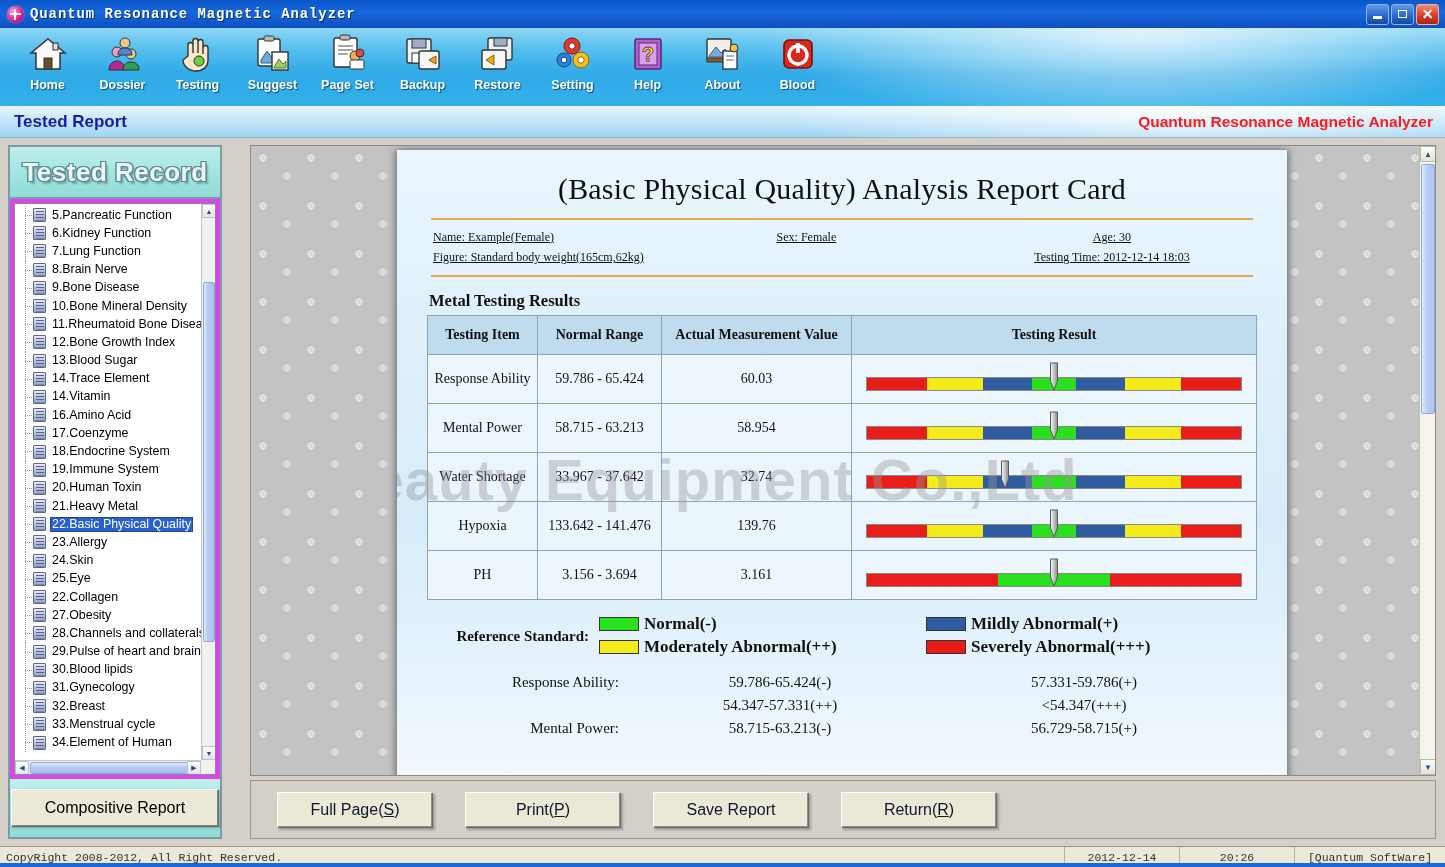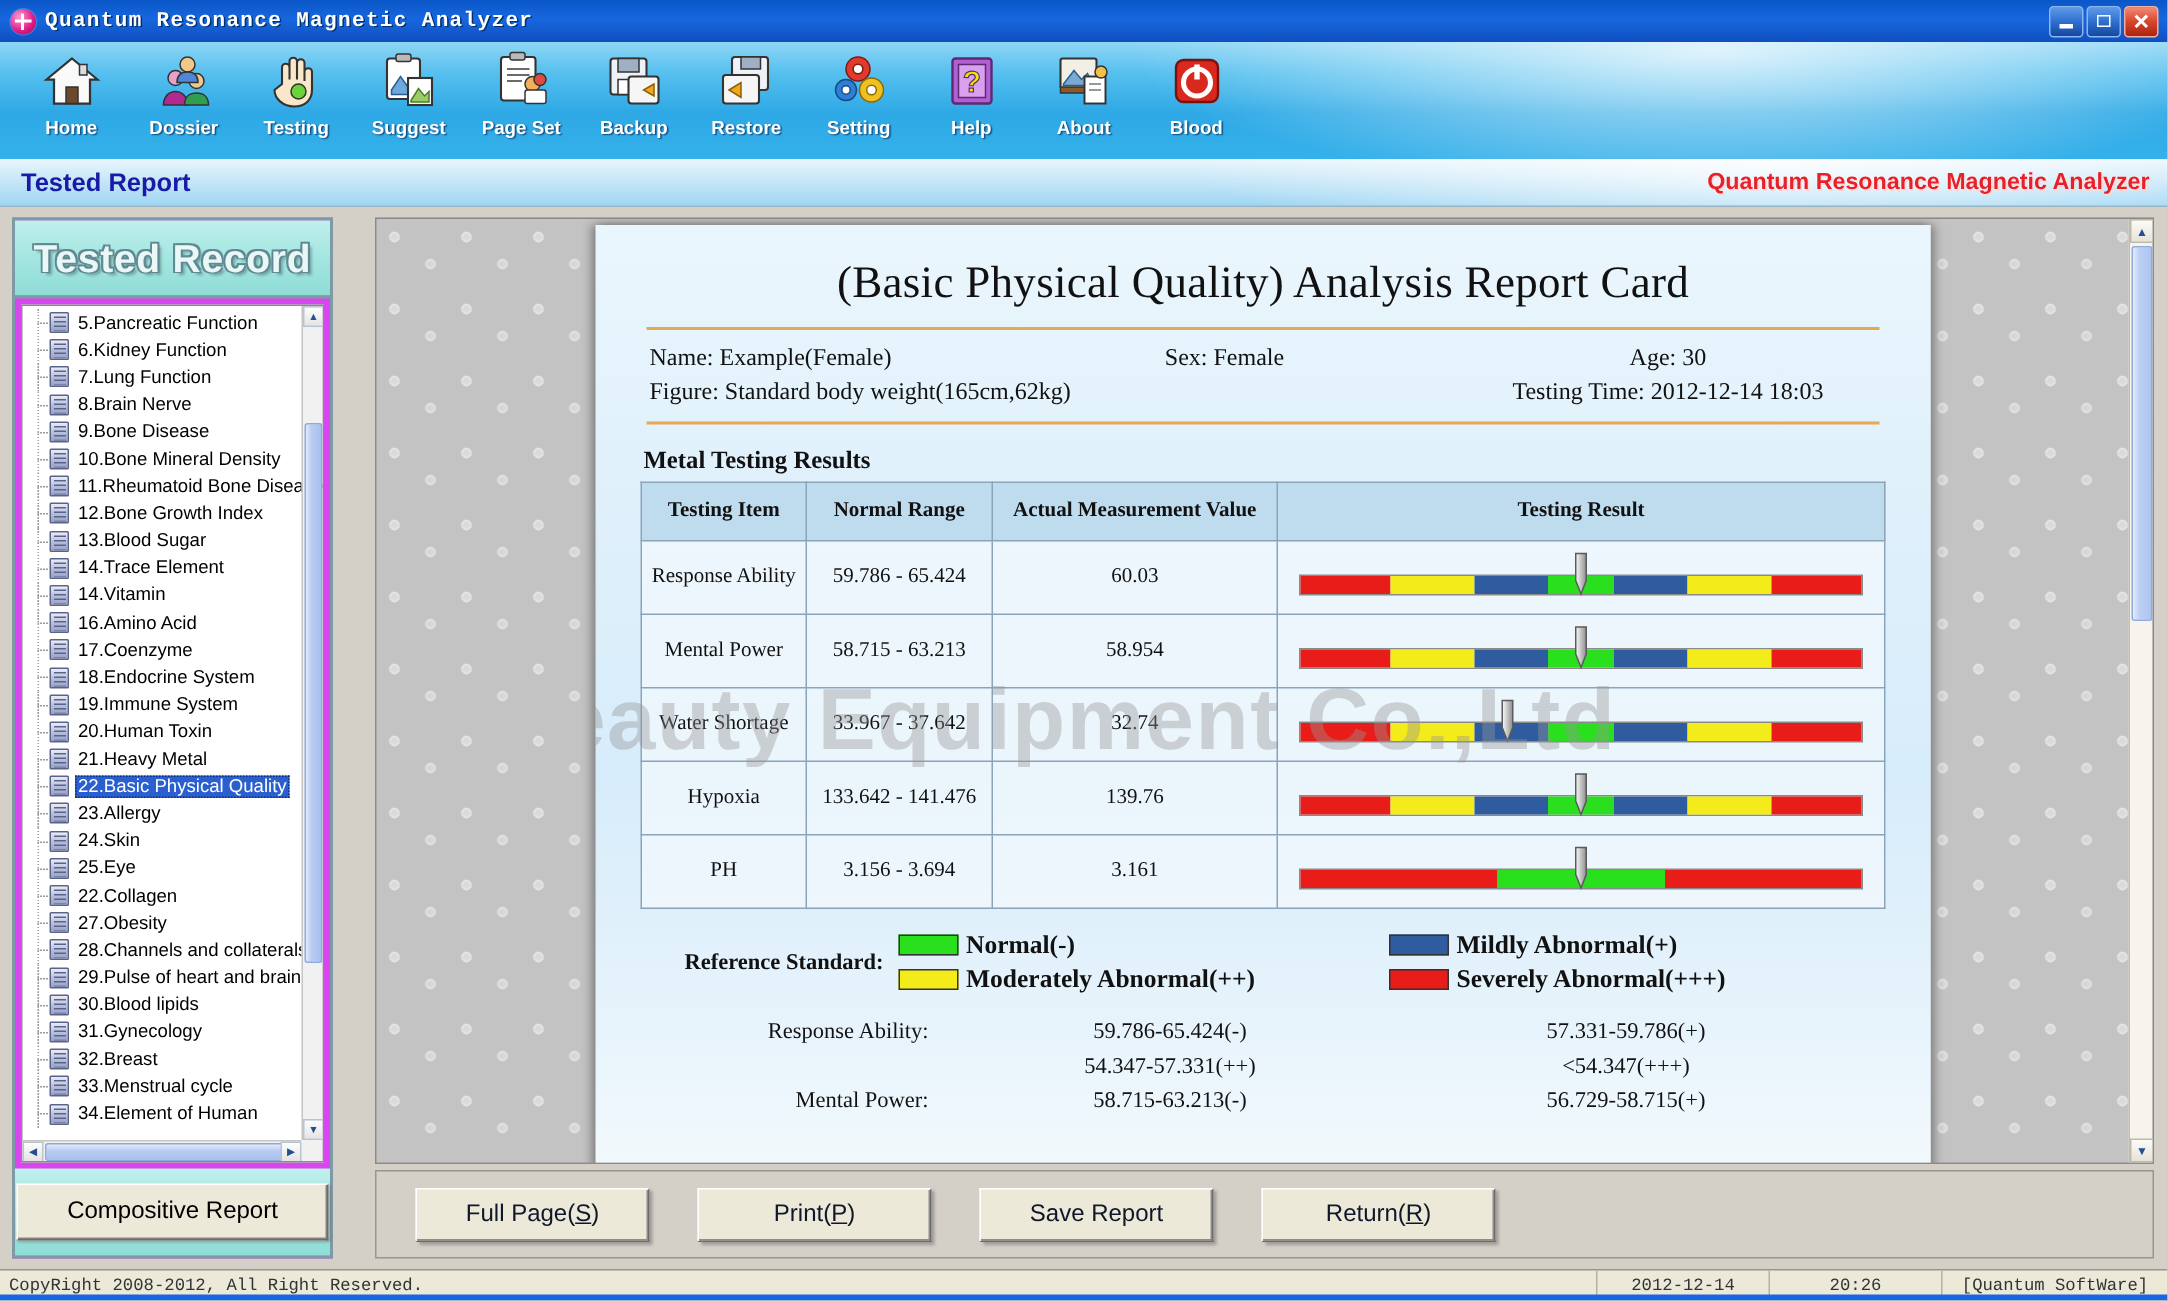--- a/index.html
+++ b/index.html
@@ -211,21 +211,21 @@
     box-shadow: -3px 0 6px rgba(0,0,0,.3), 3px 0 6px rgba(0,0,0,.3);
     overflow:hidden;
   }
   .pg-pad { padding: 22px 30px 0 30px; position:relative; z-index:2; }
   .rep-title {
     font-family:"Liberation Serif", serif; font-size:30px; color:#111;
     text-align:center; letter-spacing:.2px;
   }
   .rule { height:2px; background:#e8a855; margin:12px 4px 0 4px; }
   .rule.thin { height:2px; margin-top:10px; }
-  .meta { padding:10px 6px 0 6px; font-family:"Liberation Serif",serif; font-size:16px; color:#111; }
+  .meta { padding:10px 6px 0 6px; font-family:"Liberation Serif",serif; font-size:12px; color:#111;text-decoration:underline; }
   .meta-row { display:flex; margin-bottom:5px; }
   .meta-a { width:42%; }
   .meta-b { width:24%; }
   .meta-c { flex:1; text-align:center; }
   .meta-c.right { text-align:center; }
   .sect-title {
     font-family:"Liberation Serif",serif; font-size:16.5px; font-weight:bold;
     color:#111; margin:14px 0 4px 2px;
   }
   table.results {

